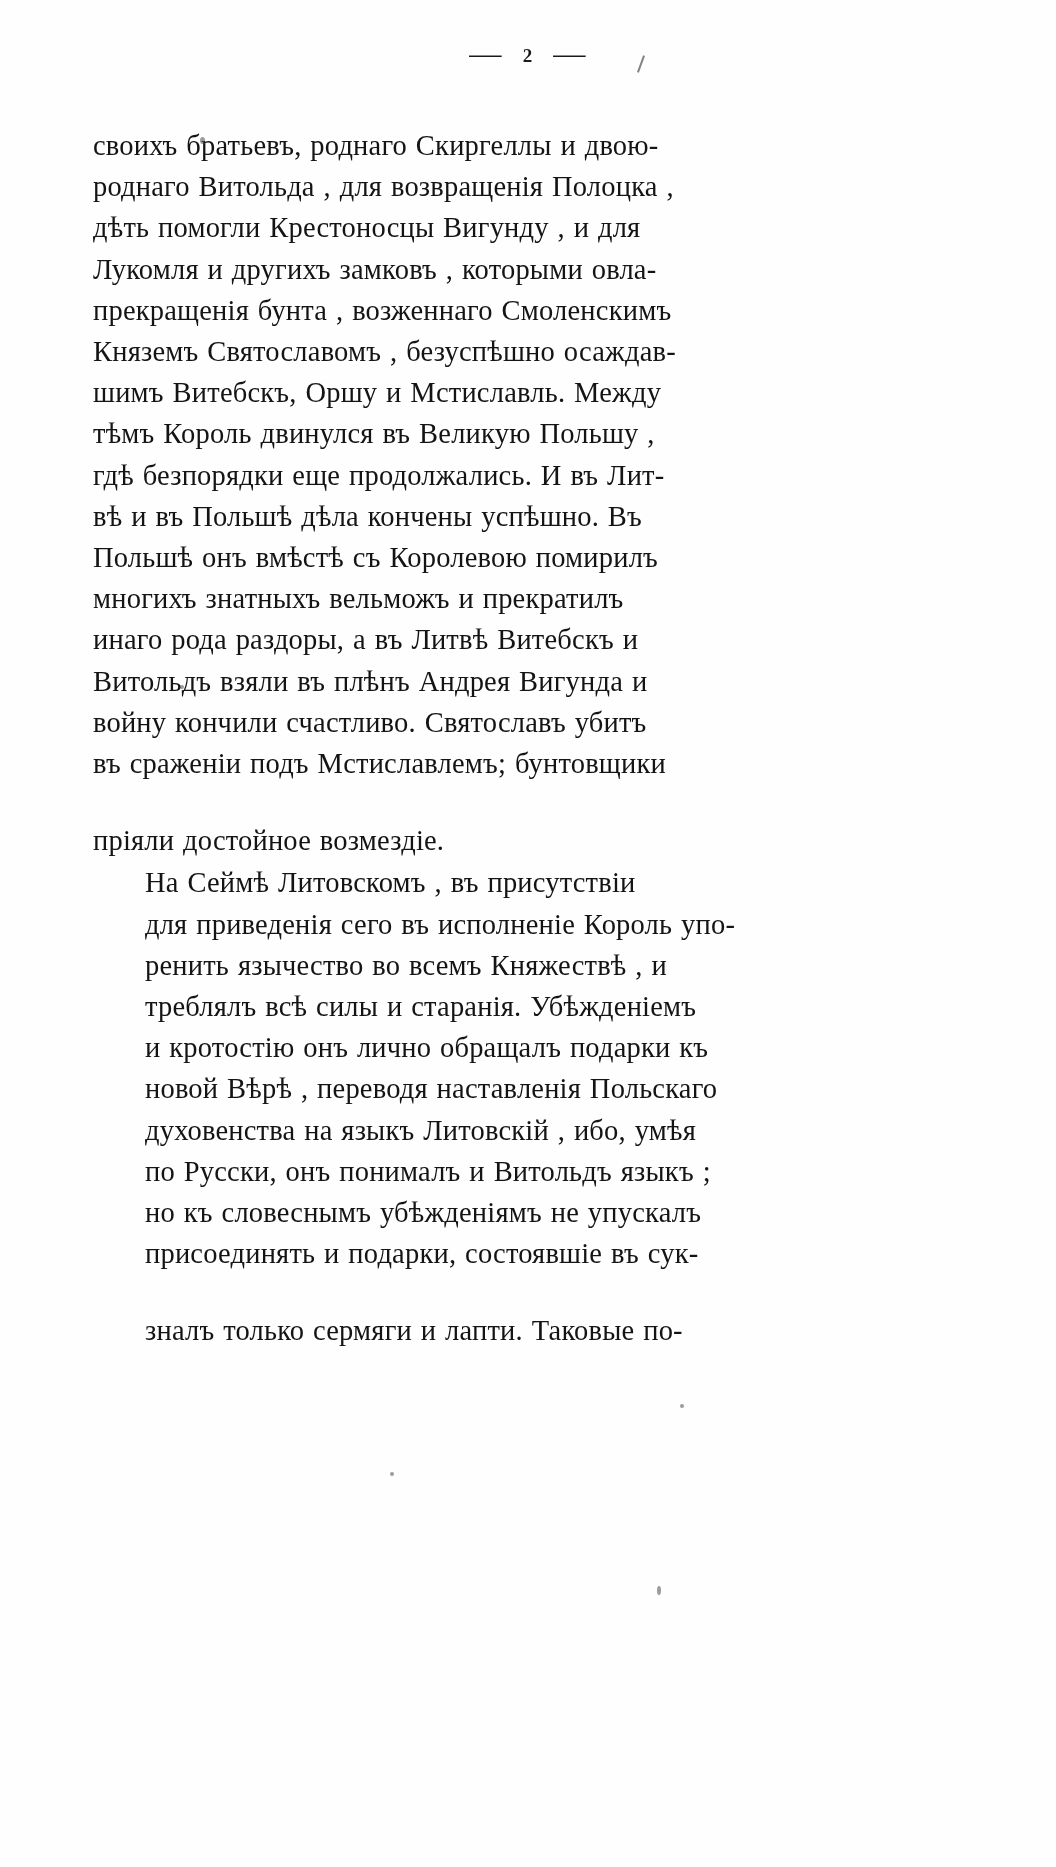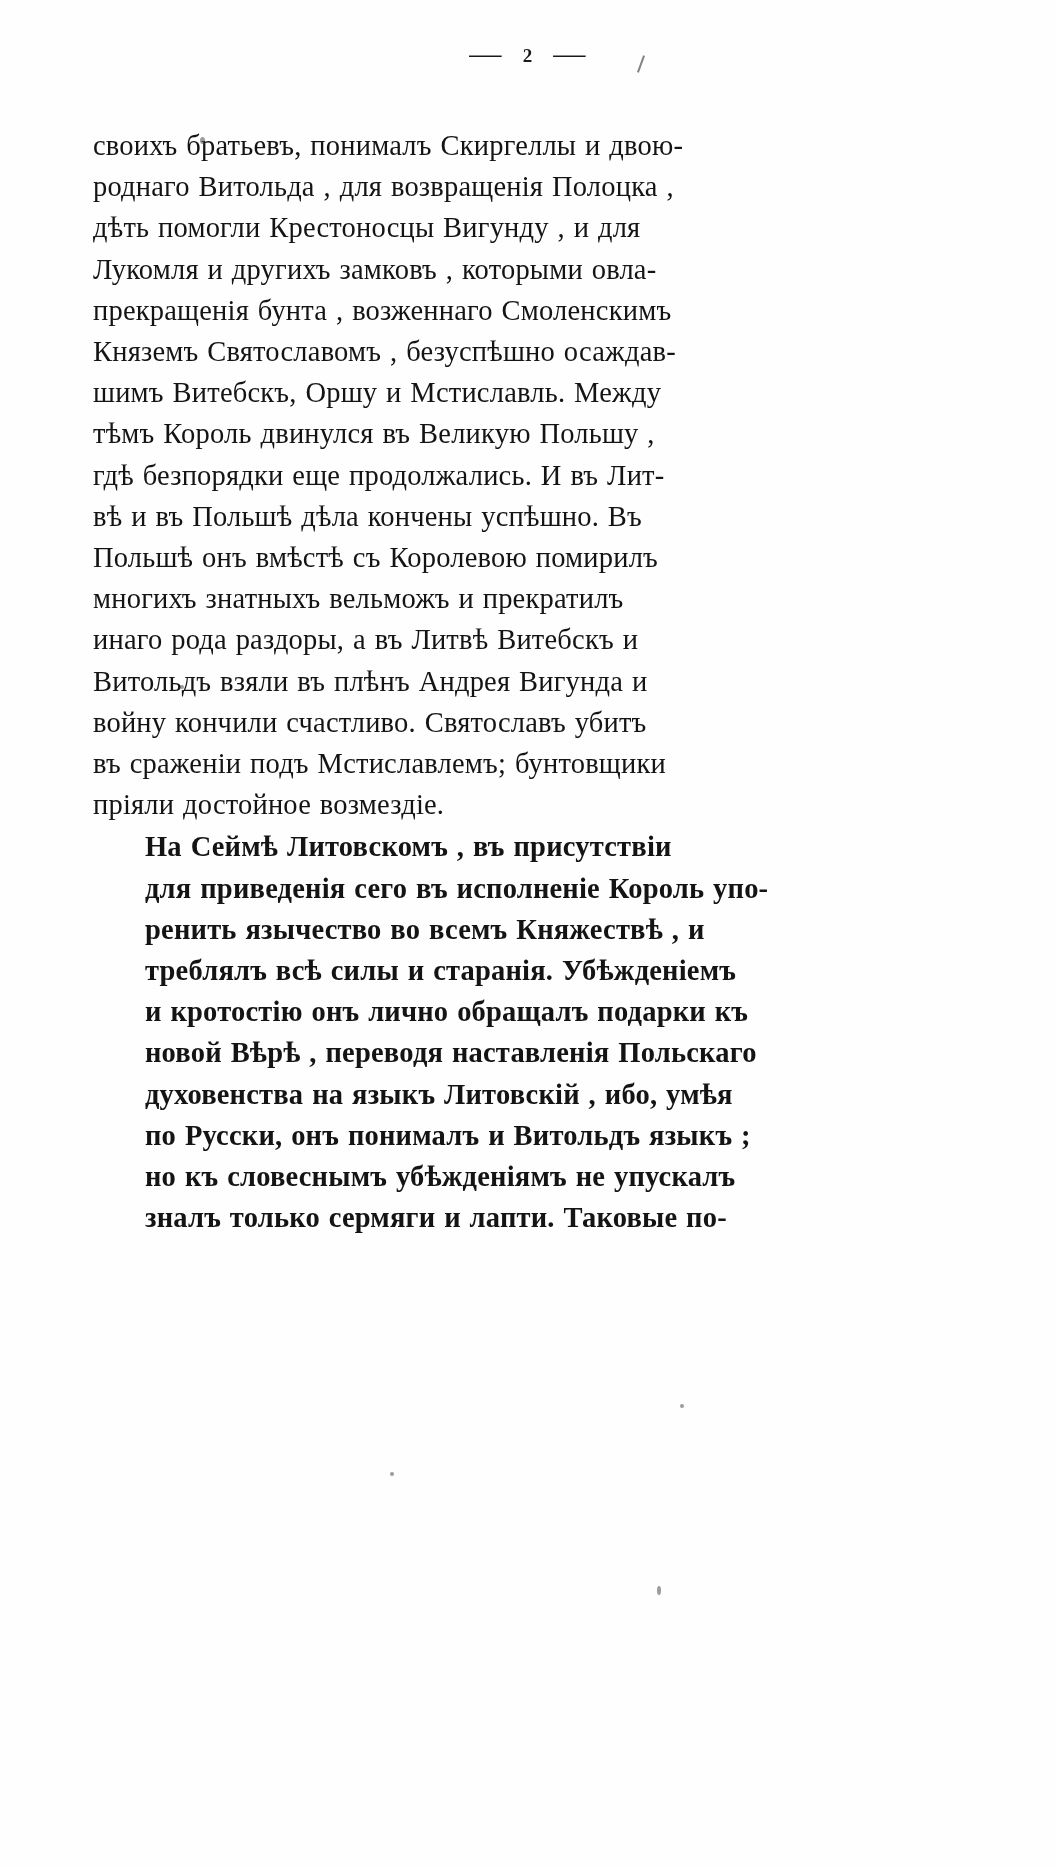--- a/index.html
+++ b/index.html
@@ -67,28 +67,28 @@
     color: #141414;
     font-family: "Liberation Serif", serif;
     letter-spacing: 0.2px;
     word-spacing: 1.5px;
   }
   p.para + p.para {
     margin-top: 1px;
   }
   p.indent {
     text-indent: 52px;
-    font-weight: bold;
   }
   .line {
     display: block;
     white-space: nowrap;
   }
   .line.last {
     display: block;
+    margin-top: 36px;
   }
   .speck {
     position: absolute;
     background: #4a4a4a;
     opacity: .55;
     border-radius: 50%;
   }
 </style>
 </head>
 <body>
@@ -97,21 +97,21 @@
 
   <div class="page-header">
     <span class="dash">—</span>
     <span class="num">2</span>
     <span class="dash">—</span>
   </div>
   <div class="stray-mark"></div>
 
   <div class="body-text">
     <p class="para">
-      <span class="line">своихъ братьевъ, понималъ  Скиргеллы  и двою-</span>
+      <span class="line">своихъ братьевъ, роднаго  Скиргеллы  и двою-</span>
       <span class="line">роднаго  Витольда ,  для  возвращенія  Полоцка ,</span>
       <span class="line">дѣть  помогли  Крестоносцы   Вигунду ,   и  для</span>
       <span class="line">Лукомля  и  другихъ  замковъ ,  которыми  овла-</span>
       <span class="line">прекращенія  бунта ,  возженнаго   Смоленскимъ</span>
       <span class="line">Княземъ  Святославомъ ,  безуспѣшно   осаждав-</span>
       <span class="line">шимъ  Витебскъ,  Оршу  и  Мстиславль.  Между</span>
       <span class="line">тѣмъ  Король  двинулся  въ  Великую   Польшу ,</span>
       <span class="line">гдѣ  безпорядки  еще  продолжались.  И въ  Лит-</span>
       <span class="line">вѣ  и  въ  Польшѣ  дѣла   кончены   успѣшно.    Въ</span>
       <span class="line">Польшѣ  онъ  вмѣстѣ   съ  Королевою  помирилъ</span>
@@ -125,20 +125,21 @@
     <p class="para indent">
       <span class="line">На  Сеймѣ  Литовскомъ ,  въ  присутствіи</span>
       <span class="line">для приведенія  сего  въ исполненіе  Король  упо-</span>
       <span class="line">ренить   язычество  во  всемъ   Княжествѣ ,  и</span>
       <span class="line">треблялъ  всѣ   силы  и  старанія.   Убѣжденіемъ</span>
       <span class="line">и  кротостію  онъ  лично  обращалъ  подарки  къ</span>
       <span class="line">новой  Вѣрѣ ,   переводя  наставленія  Польскаго</span>
       <span class="line">духовенства  на  языкъ  Литовскій ,  ибо,  умѣя</span>
       <span class="line">по  Русски,  онъ  понималъ  и  Витольдъ   языкъ ;</span>
       <span class="line">но  къ  словеснымъ  убѣжденіямъ  не  упускалъ</span>
+      <span class="line">присоединять  и  подарки,  состоявшіе  въ  сук-</span>
       <span class="line last">зналъ  только  сермяги  и  лапти.  Таковые  по-</span>
     </p>
   </div>
 
   <div class="speck" style="top:137px;left:200px;width:5px;height:7px;"></div>
   <div class="speck" style="top:685px;left:180px;width:4px;height:4px;"></div>
   <div class="speck" style="top:1472px;left:390px;width:4px;height:4px;"></div>
   <div class="speck" style="top:1586px;left:657px;width:4px;height:9px;"></div>
   <div class="speck" style="top:1404px;left:680px;width:4px;height:4px;"></div>
 

